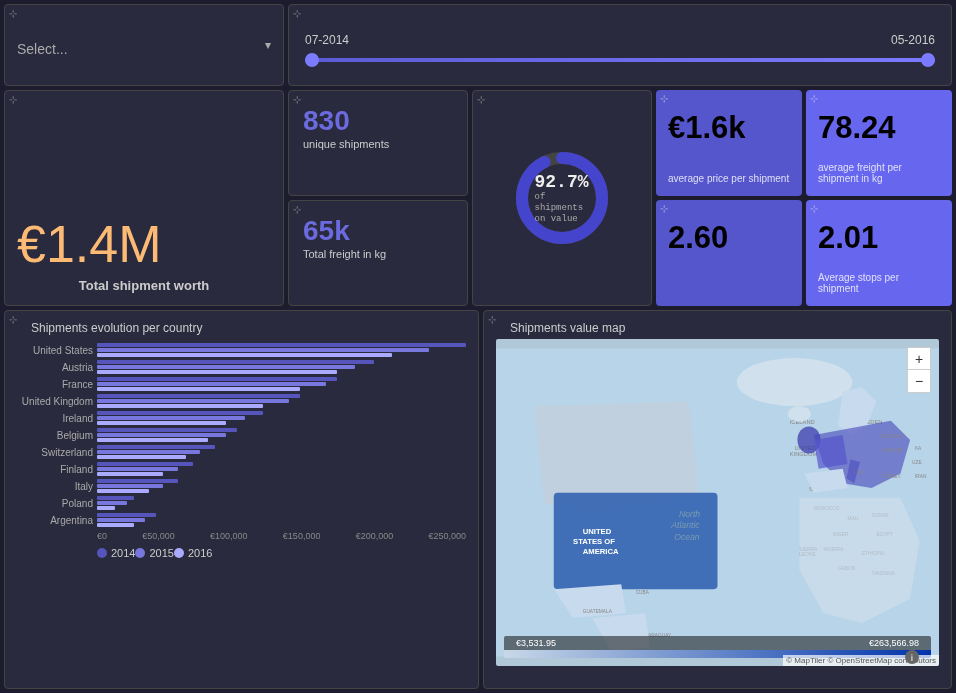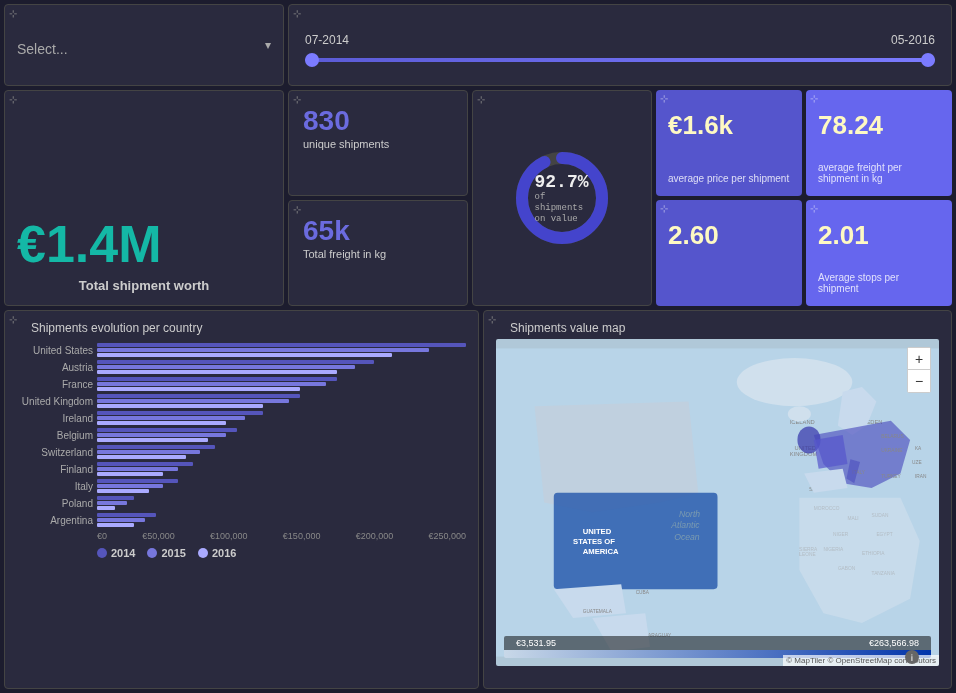--- a/index.html
+++ b/index.html
@@ -136,22 +136,22 @@
       color: #888;
       font-size: 10px;
     }
 
     .total-worth-card {
       align-items: flex-start;
       justify-content: flex-end;
     }
     .total-worth-card .big-value {
       font-size: 52px;
-      font-weight: bold;
-      color: #14b8a6;
+      font-weight: normal;
+      color: #fdba74;
       line-height: 1;
       margin-bottom: 8px;
     }
     .total-worth-card .label {
       font-size: 13px;
       color: #ccc;
       font-weight: bold;
       align-self: center;
     }
 
@@ -250,23 +250,23 @@
       justify-content: space-between;
     }
     .stat-tile .move-icon {
       position: absolute;
       top: 4px;
       left: 4px;
       color: rgba(255,255,255,0.5);
       font-size: 10px;
     }
     .stat-tile .stat-value {
-      font-size: 26px;
+      font-size: 31px;
       font-weight: bold;
-      color: #fef9c3;
+      color: #000000;
       margin-top: 8px;
     }
     .stat-tile .stat-label {
       font-size: 10px;
       color: rgba(255,255,255,0.8);
     }
     .stat-tile.accent {
       background: #6666ee;
     }
 
@@ -341,24 +341,22 @@
       display: flex;
       justify-content: space-between;
       padding-left: 80px;
       margin-top: 4px;
       font-size: 9px;
       color: #888;
     }
 
     .chart-legend {
       display: flex;
-      gap: 12px;
       margin-top: 6px;
       padding-left: 80px;
-      font-weight: bold;
     }
     .legend-item {
       display: flex;
       align-items: center;
       gap: 4px;
       font-size: 11px;
       color: #ccc;
     }
     .legend-dot {
       width: 10px;

